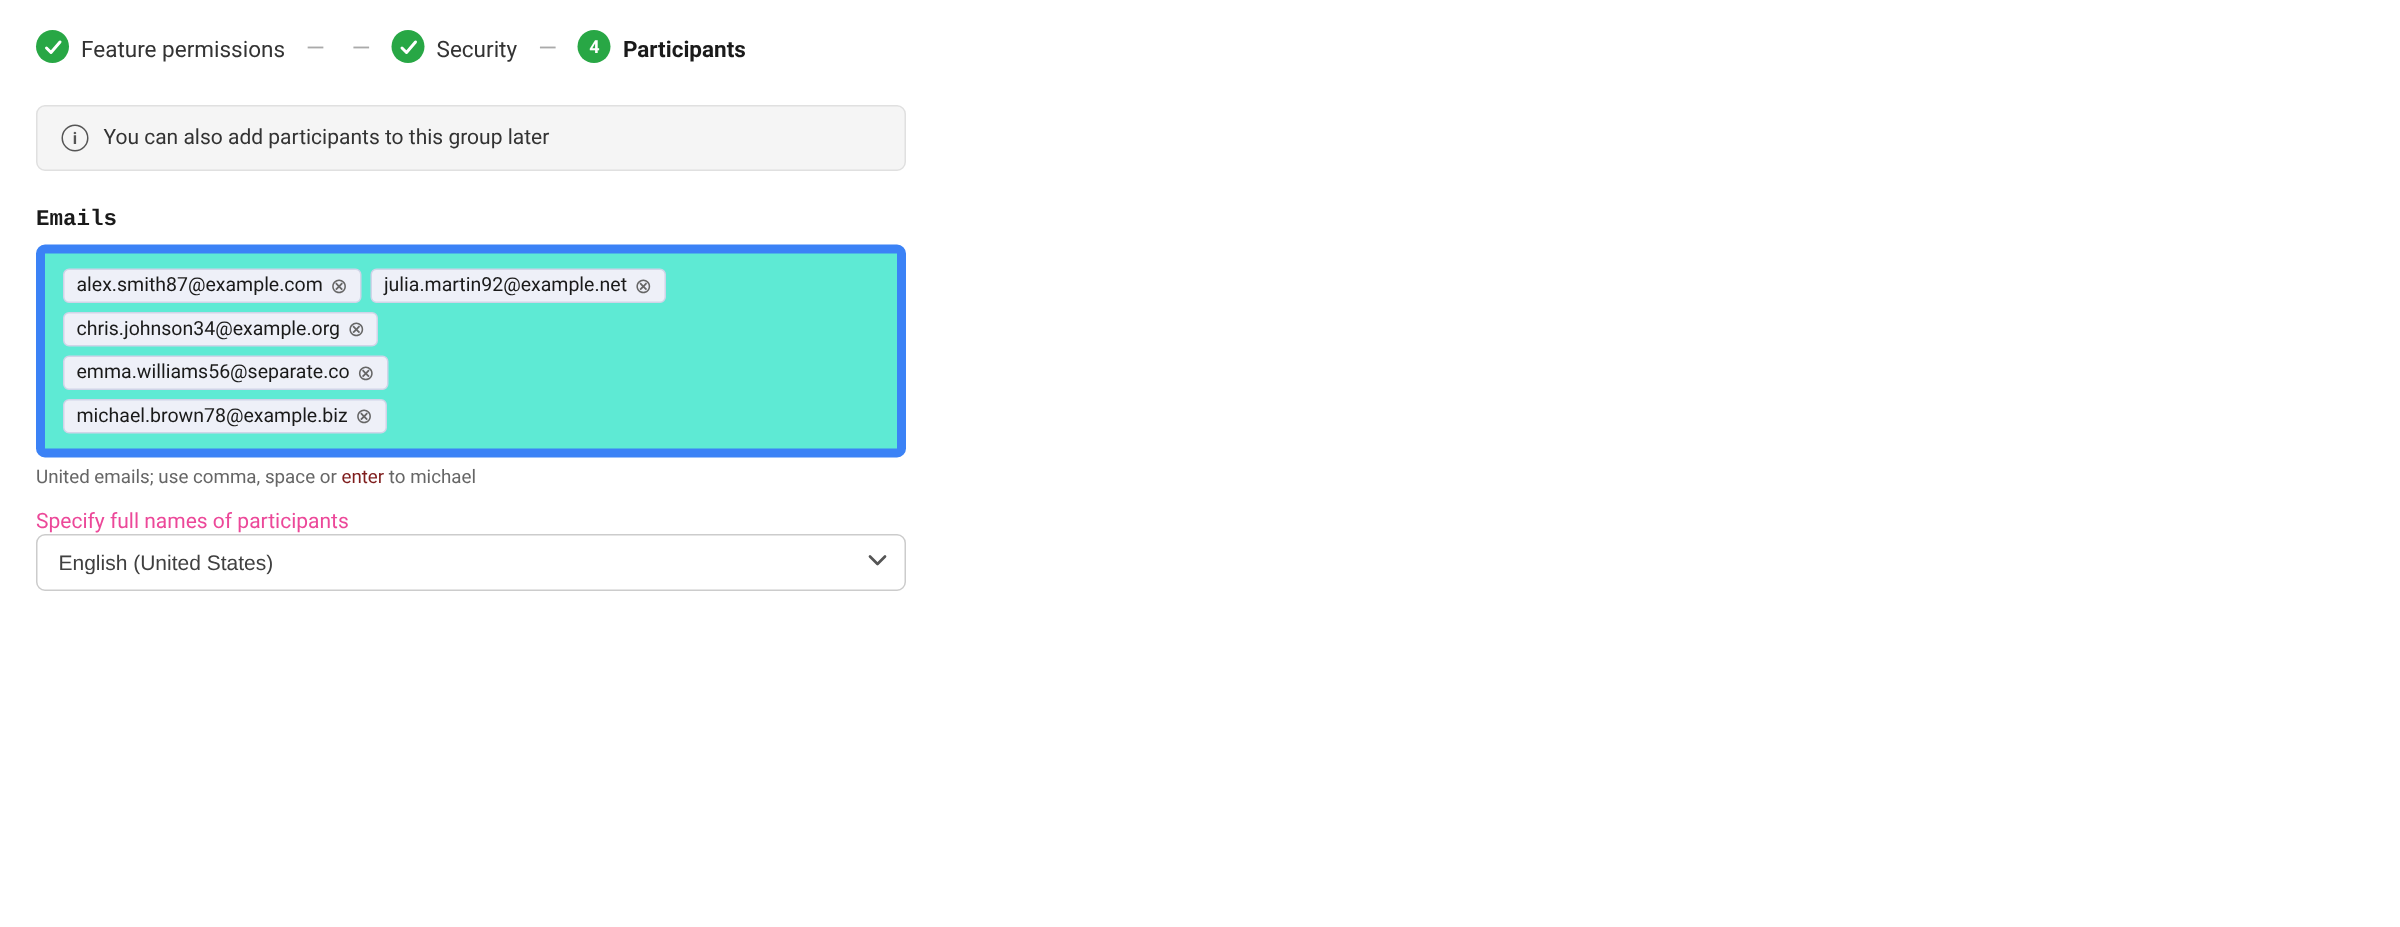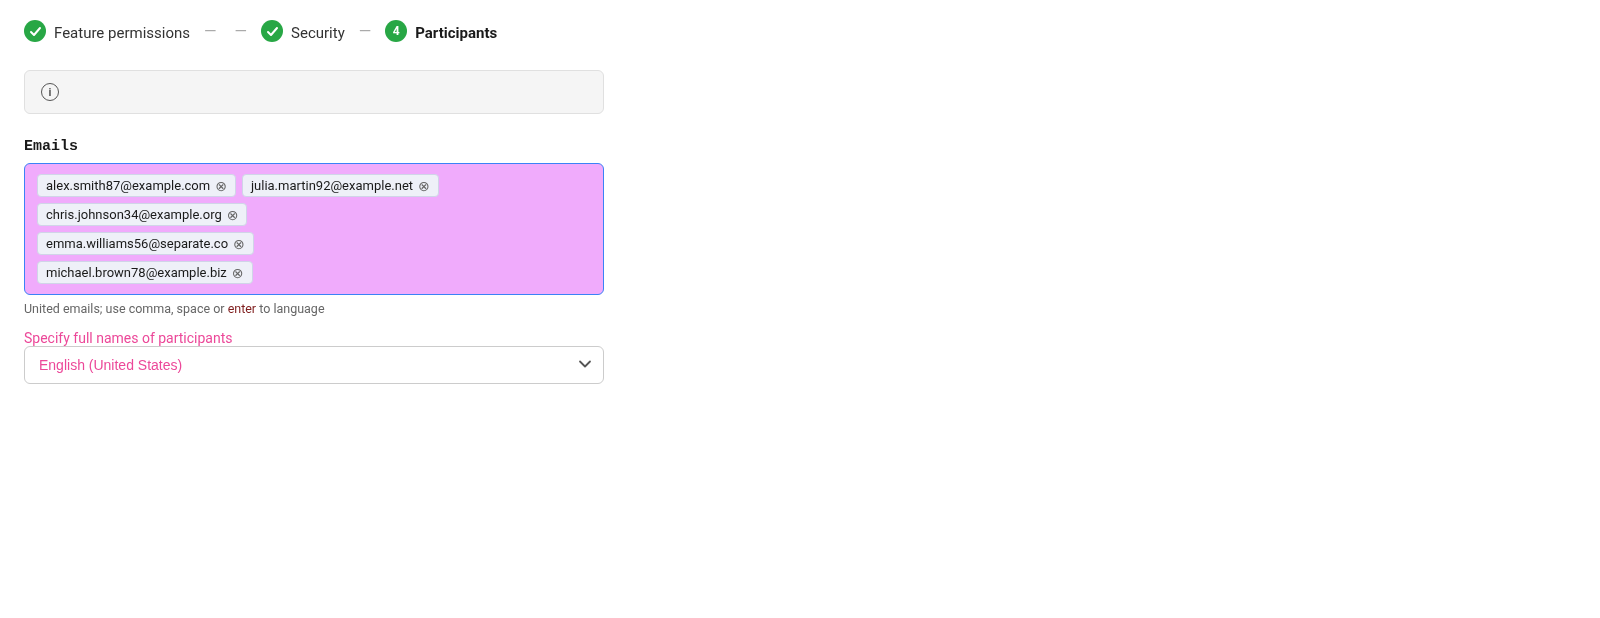--- a/index.html
+++ b/index.html
@@ -99,28 +99,28 @@
     .field-label {
       font-size: 15px;
       font-weight: 600;
       margin-bottom: 8px;
       color: #1a1a1a;
       font-family: Liberation Mono, monospace;
     }
 
     
     .email-tags-container {
-      border: 1px solid #3b82f6;
+      border: 6px solid #3b82f6;
       border-radius: 6px;
       padding: 10px 12px;
       min-height: 130px;
       display: flex;
       flex-direction: column;
       gap: 6px;
-      background: #f0abfc;
+      background: #5eead4;
     }
     .email-row {
       display: flex;
       flex-wrap: wrap;
       gap: 6px;
     }
     .email-tag {
       display: inline-flex;
       align-items: center;
       gap: 5px;
@@ -173,21 +173,21 @@
     .lang-select-wrapper {
       position: relative;
       max-width: 580px;
     }
     .lang-select {
       width: 100%;
       padding: 10px 36px 10px 14px;
       border: 1px solid #ccc;
       border-radius: 6px;
       font-size: 14px;
-      color: #ec4899;
+      color: #404040;
       appearance: none;
       background: #fff;
       cursor: pointer;
     }
     .chevron-icon {
       position: absolute;
       right: 12px;
       top: 50%;
       transform: translateY(-50%);
       pointer-events: none;
@@ -220,20 +220,21 @@
   <div class="step active">
     <span class="step-icon-num">
       <span>4</span>
     </span>
     <span>Participants</span>
   </div>
 </nav>
 
 <div class="info-banner">
   <span class="info-icon">i</span>
+  <span>You can also add participants to this group later</span>
 </div>
 
 <div class="form-section">
 
   
   <div class="field-label">Emails</div>
   <div class="email-tags-container">
     <div class="email-row">
       <span class="email-tag">
         <span>alex.smith87@example.com</span>
@@ -258,21 +259,21 @@
     </div>
     <div class="email-row">
       <span class="email-tag">
         <span>michael.brown78@example.biz</span>
         <span class="email-tag-remove">⊗</span>
       </span>
     </div>
   </div>
 
   <div class="helper-text">
-    <span>United emails; use comma, space or </span><a class="helper-link">enter</a><span> to language</span>
+    <span>United emails; use comma, space or </span><a class="helper-link">enter</a><span> to michael</span>
   </div>
 
   <a class="specify-names-link">Specify full names of participants</a>
 
   
   <div class="lang-select-wrapper">
     <select class="lang-select">
     <option value="English (United States)">English (United States)</option><option value="English (United Kingdom)">English (United Kingdom)</option><option value="French">French</option><option value="German">German</option><option value="Spanish">Spanish</option></select>
     <span class="chevron-icon">
       <svg width="14" height="14" viewBox="0 0 14 14" fill="none">

